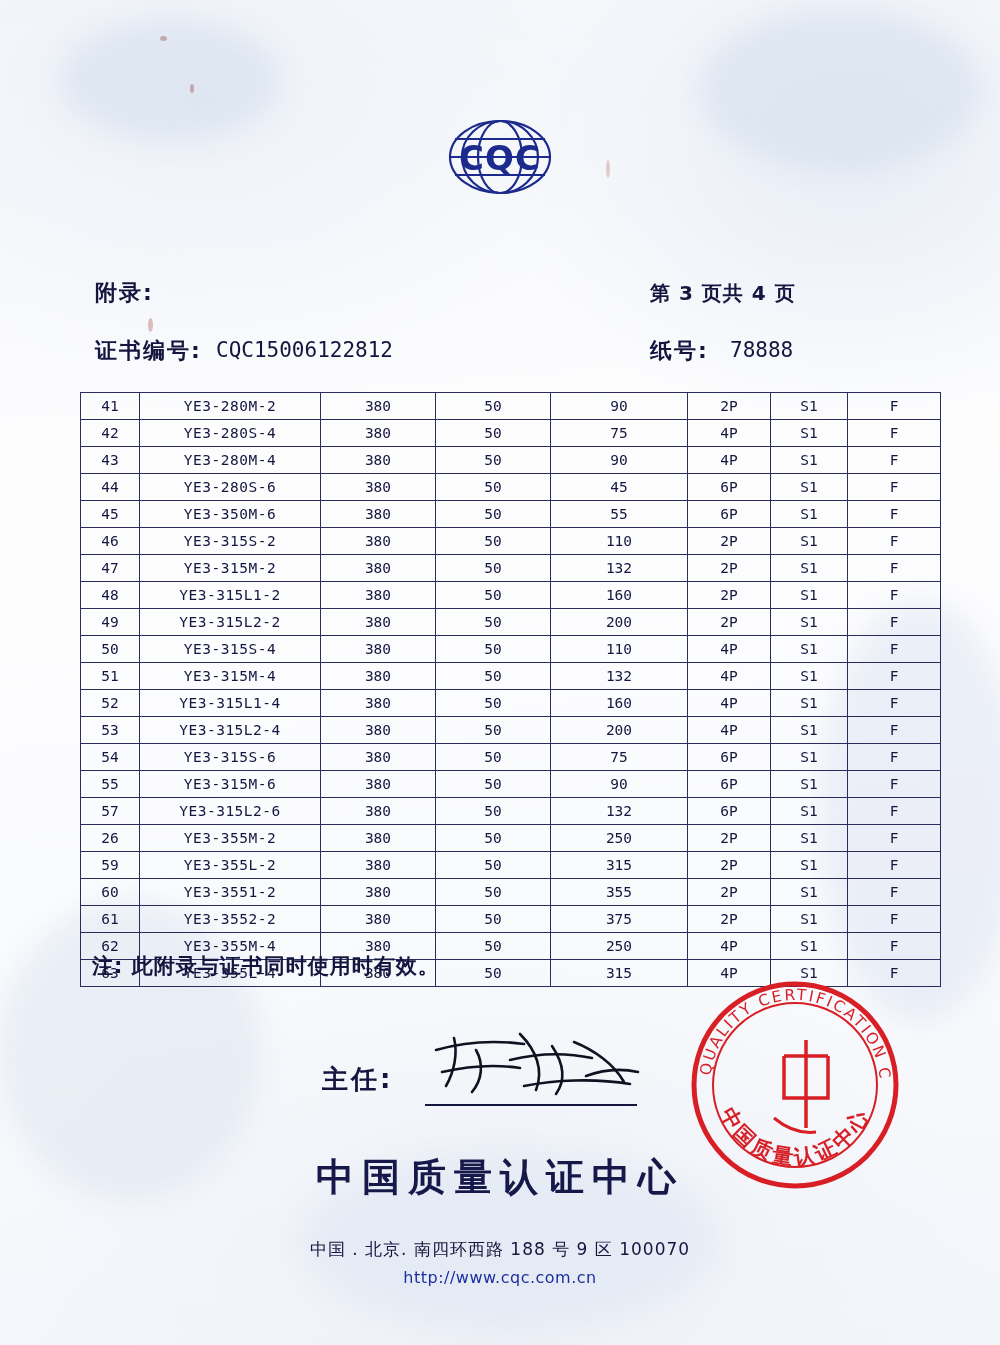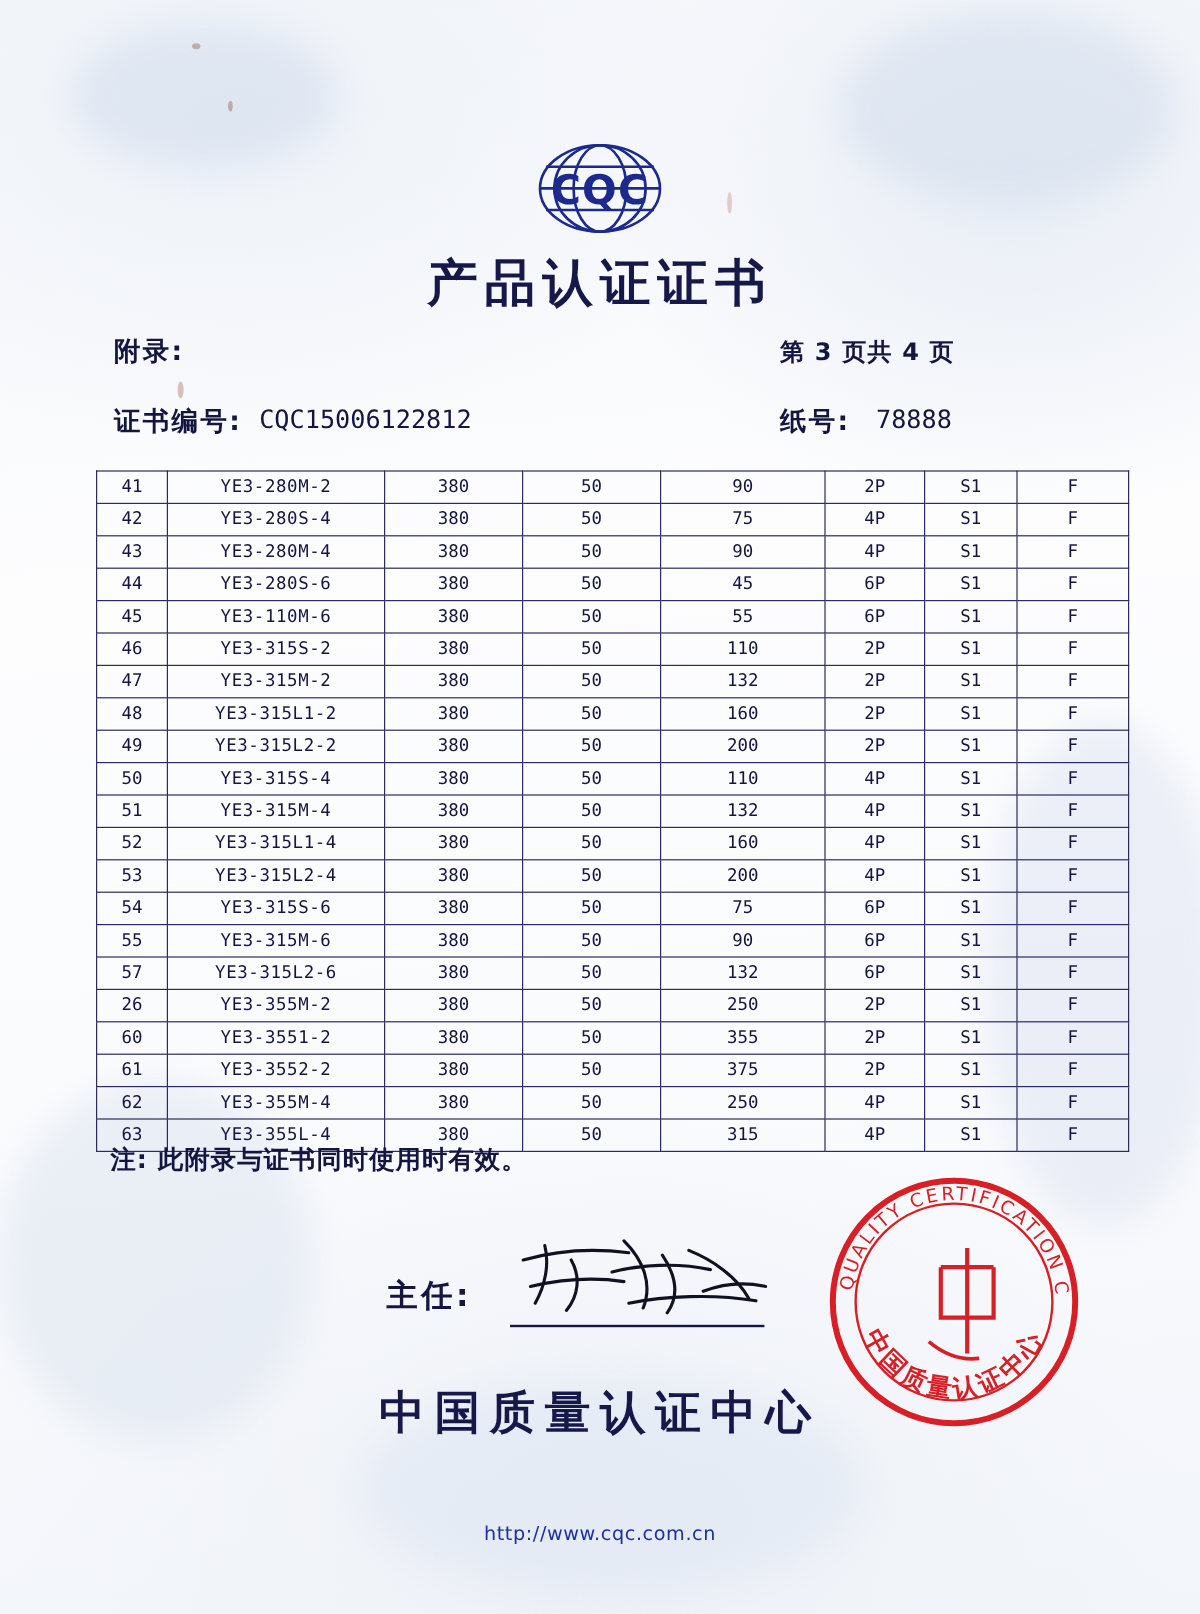--- a/index.html
+++ b/index.html
@@ -255,21 +255,20 @@
         <ellipse cx="76" cy="39" rx="22" ry="36"></ellipse>
         <ellipse cx="76" cy="39" rx="38" ry="36"></ellipse>
         <line x1="26" y1="39" x2="126" y2="39"></line>
         <path d="M31 21 H121"></path>
         <path d="M31 57 H121"></path>
       </g>
       <text x="76" y="52" text-anchor="middle" font-family="DejaVu Sans, sans-serif" font-size="34" font-weight="bold" fill="#1b2a8c" letter-spacing="1">CQC</text>
     </svg>
   </div>
 
-  <div class="doc-title">产品认证证书</div>
 
   <div class="row-line label-appendix">附录:</div>
   <div class="row-line page-no">第 3 页共 4 页</div>
 
   <div class="row-line cert-no-label">证书编号:</div>
   <div class="row-line cert-no-value">CQC15006122812</div>
 
   <div class="row-line paper-no-label">纸号:</div>
   <div class="row-line paper-no-value">78888</div>
 
@@ -311,21 +310,21 @@
             <td class="c-model">YE3-280S-6</td>
             <td class="c-volt">380</td>
             <td class="c-freq">50</td>
             <td class="c-power">45</td>
             <td class="c-poles">6P</td>
             <td class="c-ins">S1</td>
             <td class="c-class">F</td>
           </tr>
           <tr>
             <td class="c-idx">45</td>
-            <td class="c-model">YE3-110M-6</td>
+            <td class="c-model">YE3-350M-6</td>
             <td class="c-volt">380</td>
             <td class="c-freq">50</td>
             <td class="c-power">55</td>
             <td class="c-poles">6P</td>
             <td class="c-ins">S1</td>
             <td class="c-class">F</td>
           </tr>
           <tr>
             <td class="c-idx">46</td>
             <td class="c-model">YE3-315S-2</td>
@@ -435,20 +434,30 @@
             <td class="c-poles">6P</td>
             <td class="c-ins">S1</td>
             <td class="c-class">F</td>
           </tr>
           <tr>
             <td class="c-idx">26</td>
             <td class="c-model">YE3-355M-2</td>
             <td class="c-volt">380</td>
             <td class="c-freq">50</td>
             <td class="c-power">250</td>
+            <td class="c-poles">2P</td>
+            <td class="c-ins">S1</td>
+            <td class="c-class">F</td>
+          </tr>
+          <tr>
+            <td class="c-idx">59</td>
+            <td class="c-model">YE3-355L-2</td>
+            <td class="c-volt">380</td>
+            <td class="c-freq">50</td>
+            <td class="c-power">315</td>
             <td class="c-poles">2P</td>
             <td class="c-ins">S1</td>
             <td class="c-class">F</td>
           </tr>
           <tr>
             <td class="c-idx">60</td>
             <td class="c-model">YE3-3551-2</td>
             <td class="c-volt">380</td>
             <td class="c-freq">50</td>
             <td class="c-power">355</td>
@@ -525,15 +534,16 @@
     </text>
     <g stroke="#d81f26" stroke-width="3.5" fill="none">
       <path d="M96 78 H140"></path>
       <path d="M118 62 V150"></path>
       <path d="M96 78 V120 H140 V78"></path>
     </g>
     <path d="M86 140 C98 150, 112 156, 128 154" stroke="#d81f26" stroke-width="3" fill="none"></path>
   </svg>
 
   <div class="footer-title">中国质量认证中心</div>
+  <div class="footer-addr">中国 . 北京. 南四环西路 188 号 9 区 100070</div>
   <div class="footer-url">http://www.cqc.com.cn</div>
 
 </div>
 
 </body></html>

